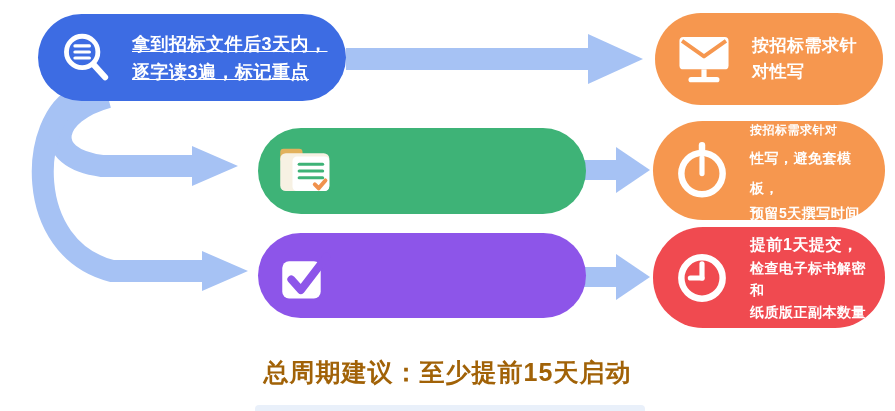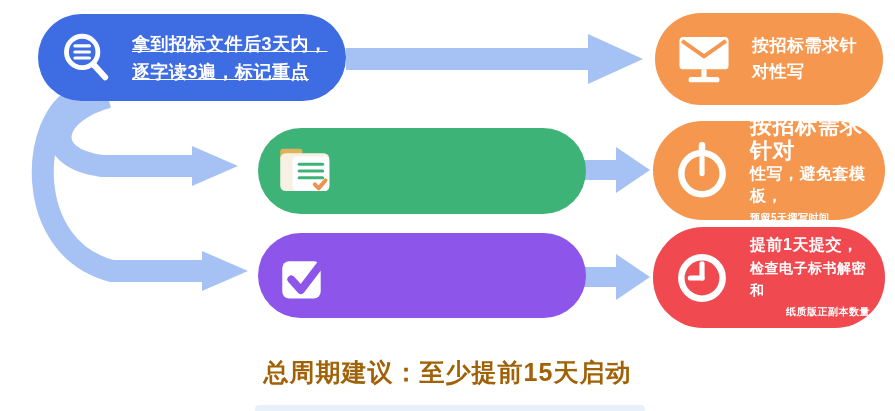--- a/index.html
+++ b/index.html
@@ -44,27 +44,27 @@
   .step-pill .text-wrap { font-size: 17px; line-height: 28px; }
   #step1 { left: 38px; top: 14px; width: 308px; height: 87px; }
   #step1 .text-wrap { font-size: 18px; }
   #step2 { left: 258px; top: 128px; width: 328px; height: 86px; }
   #step3 { left: 258px; top: 233px; width: 328px; height: 85px; }
   
   .tip-pill { border-radius: 50px; padding: 0 12px 0 18px; gap: 17px; }
   .tip-pill .text-wrap { font-size: 17px; line-height: 26px; }
   #tip1 { left: 655px; top: 13px; width: 228px; height: 92px; }
   #tip2 { left: 653px; top: 121px; width: 232px; height: 99px; }
-  #tip2 .line-1 { font-size: 22px; line-height: 25px; }
-  #tip2 .line-2 { font-size: 16px; line-height: 22px; }
-  #tip2 .line-3 { font-size: 10px; line-height: 21px; }
+  #tip2 .line-1 { font-size: 12px; line-height: 25px; }
+  #tip2 .line-2 { font-size: 14px; line-height: 30px; }
+  #tip2 .line-3 { font-size: 14px; line-height: 21px; }
   #tip3 { left: 653px; top: 227px; width: 232px; height: 101px; }
   #tip3 .line-1 { font-size: 16px; line-height: 24px; }
   #tip3 .line-2 { font-size: 14px; line-height: 22px; }
-  #tip3 .line-3 { font-size: 10px; line-height: 22px; margin-left: 36px; }
+  #tip3 .line-3 { font-size: 14px; line-height: 22px; }
   .icon-svg { display: block; }
   .caption {
     position: absolute;
     left: 0; right: 0;
     top: 356px;
     text-align: center;
     font-size: 25px;
     font-weight: 600;
     letter-spacing: 1px;
   }

